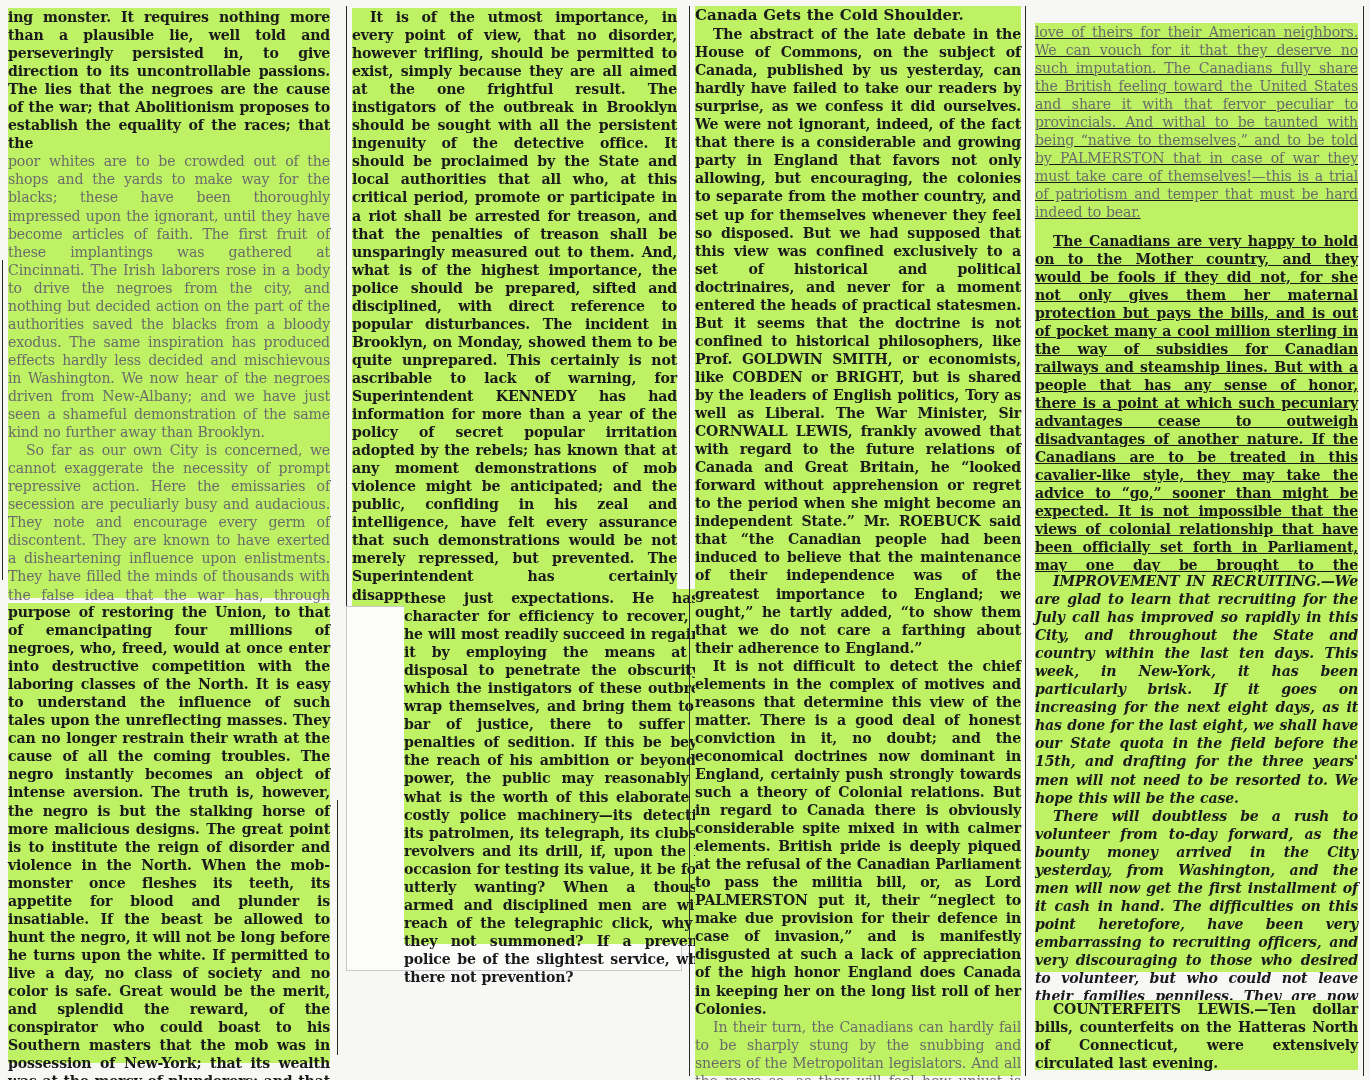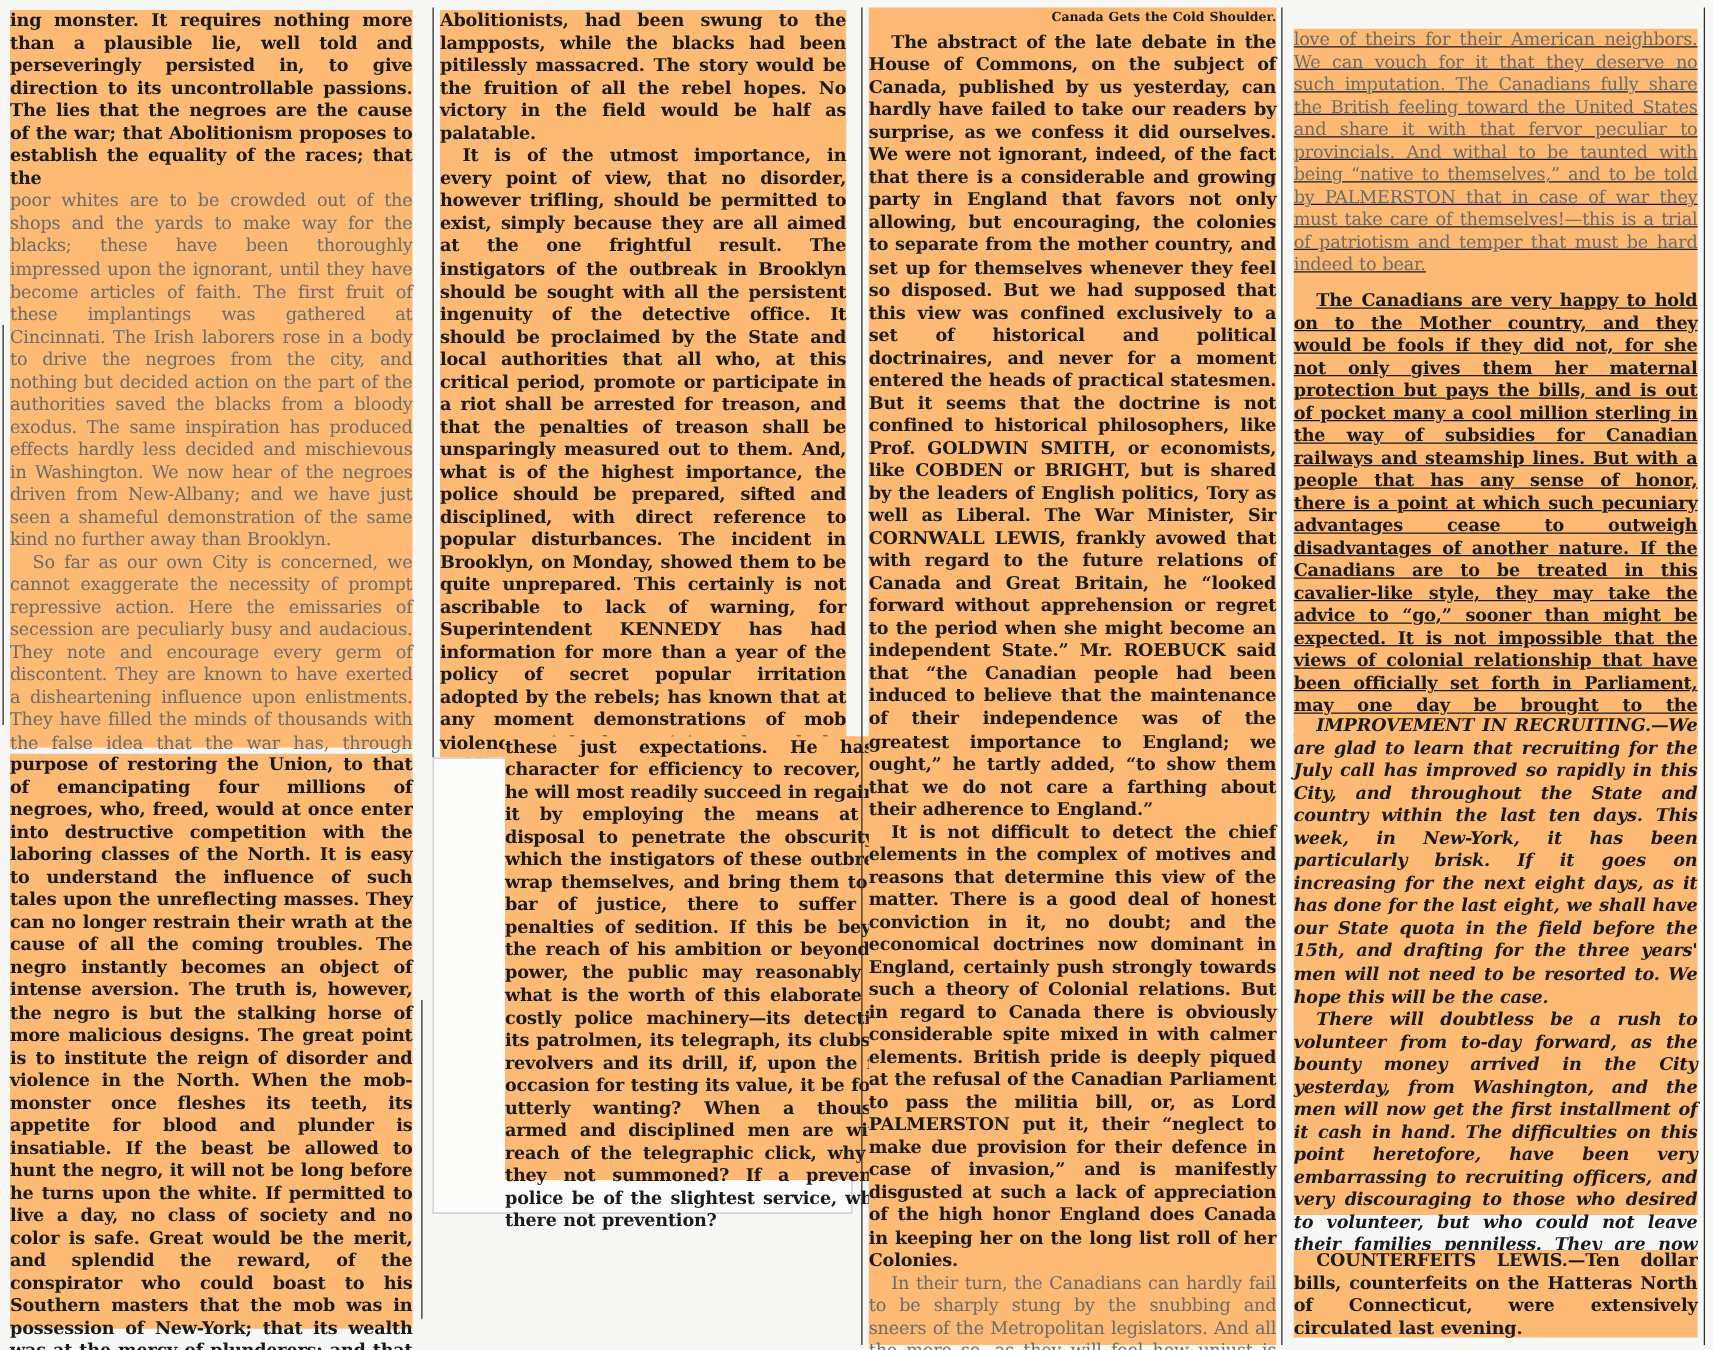--- a/index.html
+++ b/index.html
@@ -12,29 +12,29 @@
   }
   .col {
     position: absolute;
     box-sizing: border-box;
     font-size: 14.1px;
     line-height: 18.05px;
     text-align: justify;
     font-weight: bold;
     letter-spacing: -0.15px;
     word-spacing: 0.5px;
-    background: #fdba74;
+    background: #bef264;
   }
   .col p { margin: 0; text-indent: 0; hyphens: manual; }
   .col p.ind { text-indent: 18px; }
   .faded { color: #6b6b6b; font-weight: normal; }
   .sc { font-variant: small-caps; }
   .rule-v { position: absolute; background: #2a2a2a; }
   .headline {
-    text-align: right; font-weight: bold; font-size: 10px;
+    text-align: left; font-weight: bold; font-size: 15px;
     margin-bottom: 1px; letter-spacing: 0;
   }
   .dash-rule {
     height: 2px; background: #222; width: 150px; margin: 6px auto 6px auto;
     border-radius: 2px;
   }
   .clip-box { position: absolute; border: 1px solid #c9c9c9; background: #fcfcfb; box-sizing: border-box; }
 </style>
 </head>
 <body>
@@ -46,21 +46,20 @@
 </div>
 <div class="rule-v" style="left:2px; top:260px; width:1px; height:320px;"></div>
 
 <div class="col" style="left:8px; top:603px; width:322px; height:460px;">
   <p>purpose of restoring the Union, to that of emancipating four millions of negroes, who, freed, would at once enter into destructive competition with the laboring classes of the North. It is easy to understand the influence of such tales upon the unreflecting masses. They can no longer restrain their wrath at the cause of all the coming troubles. The negro instantly becomes an object of intense aversion. The truth is, however, the negro is but the stalking horse of more malicious designs. The great point is to institute the reign of disorder and violence in the North. When the mob-monster once fleshes its teeth, its appetite for blood and plunder is insatiable. If the beast be allowed to hunt the negro, it will not be long before he turns upon the white. If permitted to live a day, no class of society and no color is safe. Great would be the merit, and splendid the reward, of the conspirator who could boast to his Southern masters that the mob was in possession of New-York; that its wealth was at the mercy of plunderers; and that so many loyal and earnest supporters of the Government, and so many hot</p>
 </div>
 <div class="rule-v" style="left:337px; top:800px; width:1px; height:255px;"></div>
 
 <div class="rule-v" style="left:346px; top:6px; width:1px; height:600px;"></div>
 <div class="col" style="left:352px; top:8px; width:325px; height:600px;">
-  <p>Abolitionists, had been swung to the lampposts, while the blacks had been pitilessly massacred. The story would be the fruition of all the rebel hopes. No victory in the field would be half as palatable.</p>
   <p class="ind">It is of the utmost importance, in every point of view, that no disorder, however trifling, should be permitted to exist, simply because they are all aimed at the one frightful result. The instigators of the outbreak in Brooklyn should be sought with all the persistent ingenuity of the detective office. It should be proclaimed by the State and local authorities that all who, at this critical period, promote or participate in a riot shall be arrested for treason, and that the penalties of treason shall be unsparingly measured out to them. And, what is of the highest importance, the police should be prepared, sifted and disciplined, with direct reference to popular disturbances. The incident in Brooklyn, on Monday, showed them to be quite unprepared. This certainly is not ascribable to lack of warning, for Superintendent KENNEDY has had information for more than a year of the policy of secret popular irritation adopted by the rebels; has known that at any moment demonstrations of mob violence might be anticipated; and the public, confiding in his zeal and intelligence, have felt every assurance that such demonstrations would be not merely repressed, but prevented. The Superintendent has certainly disappointed</p>
 </div>
 
 <div class="clip-box" style="left:346px; top:606px; width:336px; height:365px;"></div>
 <div class="col" style="left:356px; top:589px; width:322px; height:355px;margin-left:48px;">
   <p>these just expectations. He has a character for efficiency to recover, and he will most readily succeed in regaining it by employing the means at his disposal to penetrate the obscurity in which the instigators of these outbreaks wrap themselves, and bring them to the bar of justice, there to suffer the penalties of sedition. If this be beyond the reach of his ambition or beyond his power, the public may reasonably ask what is the worth of this elaborate and costly police machinery—its detectives, its patrolmen, its telegraph, its clubs, its revolvers and its drill, if, upon the first occasion for testing its value, it be found utterly wanting? When a thousand armed and disciplined men are within reach of the telegraphic click, why are they not summoned? If a preventive police be of the slightest service, why is there not prevention?</p>
 </div>
 
 <div class="rule-v" style="left:689px; top:6px; width:1px; height:1070px;"></div>
 <div class="col" style="left:695px; top:6px; width:326px; height:1070px;">

